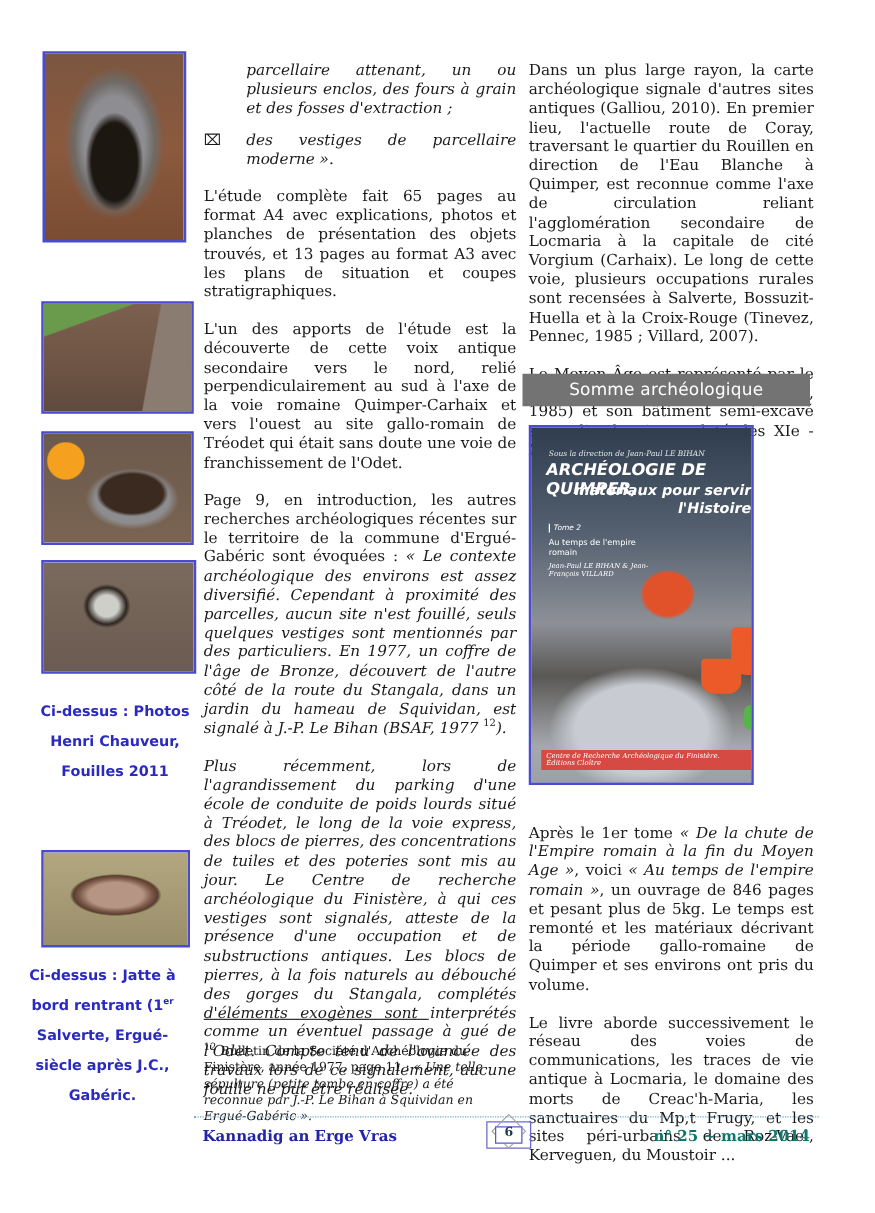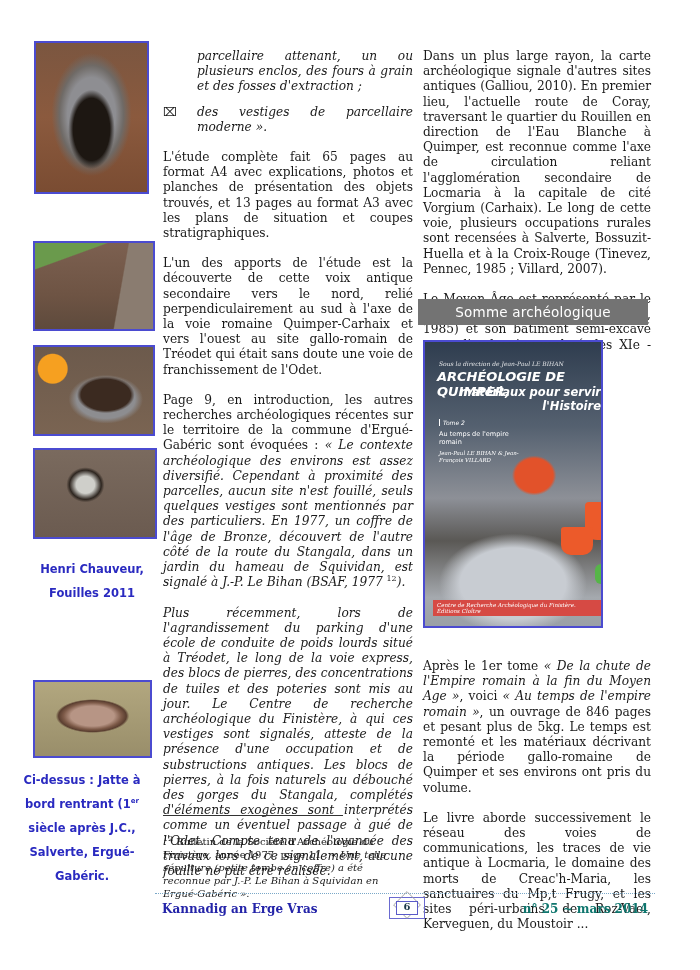--- a/index.html
+++ b/index.html
@@ -141,33 +141,34 @@
     <div class="fill"></div>
   </div>
 <div class="photo ph-dig" style="left:33px; top:345px; width:122px; height:91px;">
     <div class="fill"></div>
   </div>
 <div class="photo ph-pit" style="left:33px; top:448px; width:124px; height:91px;">
     <div class="fill"></div>
   </div>
 
 <div class="caption" style="left:22px; top:557px; width:140px;">
+  <div>Ci-dessus : Photos</div>
   <div>Henri Chauveur,</div>
   <div>Fouilles 2011</div>
 </div>
 
 <div class="photo ph-bowl" style="left:33px; top:680px; width:119px; height:78px;">
     <div class="fill"></div>
   </div>
 
 <div class="caption" style="left:12px; top:768px; width:140px;">
   <div>Ci-dessus : Jatte à</div>
   <div><span>bord rentrant (1</span><sup>er</sup></div>
+  <div>Salverte, Ergué-</div>
   <div>siècle après J.C.,</div>
-  <div>Salverte, Ergué-</div>
   <div>Gabéric.</div>
 </div>
 
 <div class="col" style="left:163px; top:37px; width:250px;">
   <p class="it indent" style="margin-bottom:10px;">parcellaire attenant, un ou plusieurs enclos, des fours à grain et des fosses d'extraction ;</p>
   <div class="bullet-row" style="margin-bottom:15px;">
     <span class="bullet-glyph">⌧</span>
     <span class="bullet-text">des vestiges de parcellaire moderne ».</span>
   </div>
   <p>L'étude complète fait 65 pages au format A4 avec explications, photos et planches de présentation des objets trouvés, et 13 pages au format A3 avec les plans de situation et coupes stratigraphiques.</p>

